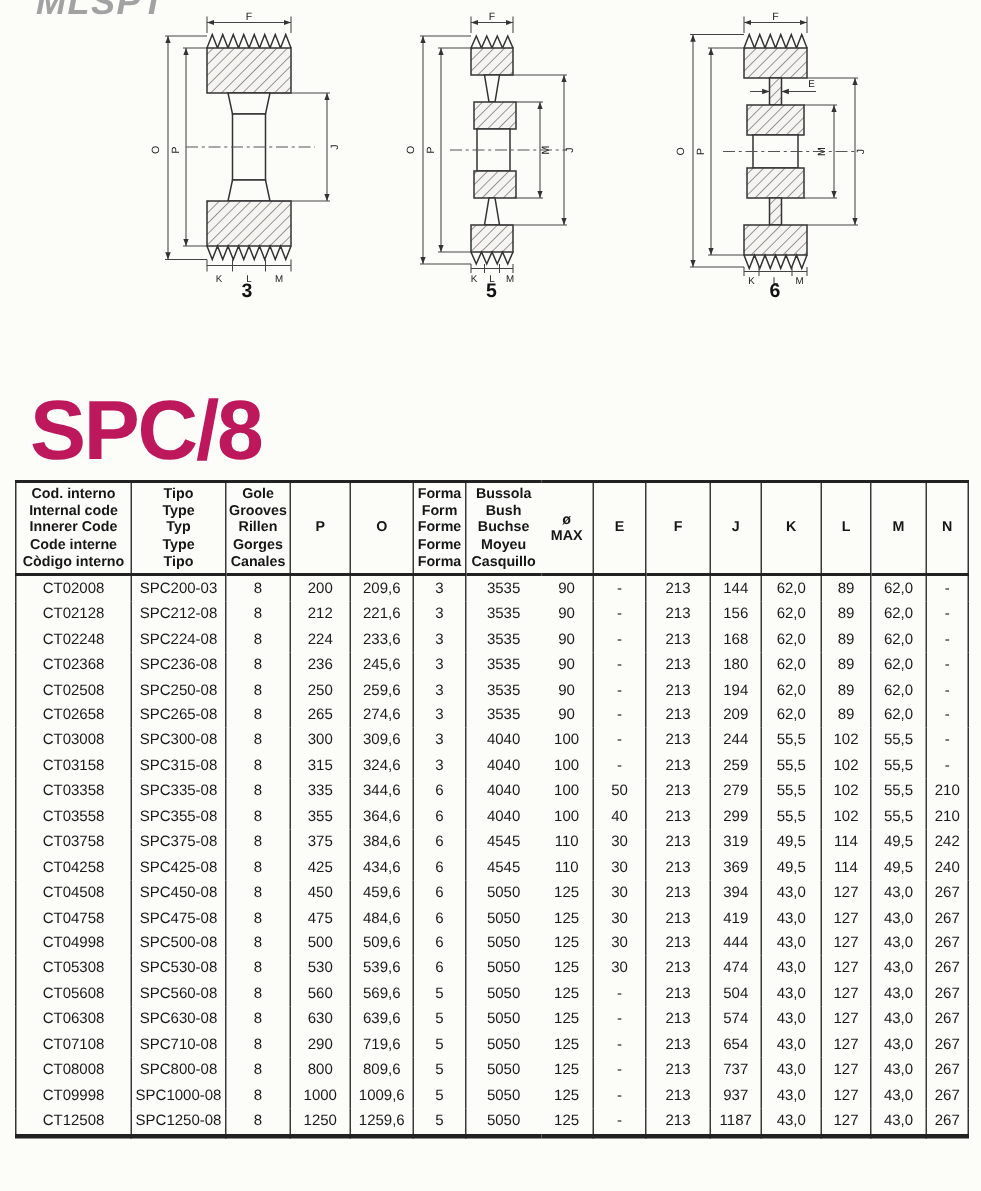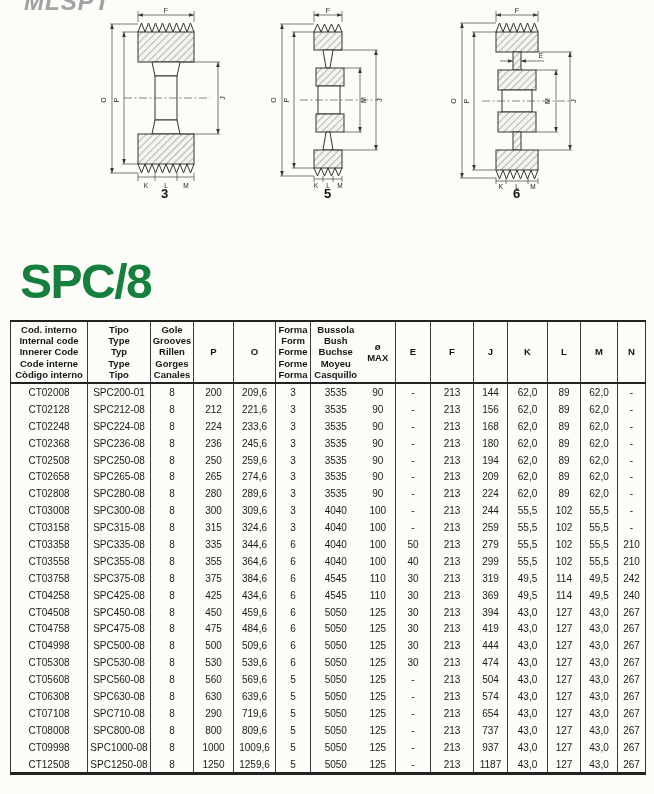--- a/index.html
+++ b/index.html
@@ -10,21 +10,21 @@
   }
   .logo{
     position:absolute;top:-12px;left:24px;
     font-size:24px;font-weight:bold;font-style:italic;
     color:#a2a2a2;letter-spacing:1px;
   }
   .diagram{position:absolute;}
   .form-label{position:absolute;font-size:13px;font-weight:bold;color:#111;}
   .title{
     position:absolute;left:20px;top:254px;
-    font-size:48px;font-weight:800;letter-spacing:-1.5px;color:#15803d;
+    font-size:56px;font-weight:800;letter-spacing:-1.5px;color:#be185d;
   }
   table.spec{
     position:absolute;left:10px;top:320px;width:556px;
     border-collapse:collapse;table-layout:fixed;
     border-top:2px solid #222;border-bottom:3px solid #222;
     border-left:1px solid #333;border-right:1px solid #333;
     background:transparent;
   }
   table.spec th{
     font-size:9.5px;font-weight:bold;white-space:pre-line;line-height:1.18;
@@ -270,21 +270,21 @@
         <th class="bl">J</th>
         <th class="bl">K</th>
         <th class="bl">L</th>
         <th class="bl">M</th>
         <th class="bl">N</th>
       </tr>
   </thead>
   <tbody>
       <tr>
         <td>CT02008</td>
-        <td class="bl">SPC200-01</td>
+        <td class="bl">SPC200-03</td>
         <td class="bl">8</td>
         <td class="bl bold">200</td>
         <td class="bl">209,6</td>
         <td class="bl">3</td>
         <td class="bl">3535</td>
         <td>90</td>
         <td class="bl">-</td>
         <td class="bl">213</td>
         <td class="bl">144</td>
         <td class="bl">62,0</td>
@@ -365,37 +365,20 @@
         <td class="bl">SPC265-08</td>
         <td class="bl">8</td>
         <td class="bl bold">265</td>
         <td class="bl">274,6</td>
         <td class="bl">3</td>
         <td class="bl">3535</td>
         <td>90</td>
         <td class="bl">-</td>
         <td class="bl">213</td>
         <td class="bl">209</td>
-        <td class="bl">62,0</td>
-        <td class="bl">89</td>
-        <td class="bl">62,0</td>
-        <td class="bl">-</td>
-      </tr>
-      <tr>
-        <td>CT02808</td>
-        <td class="bl">SPC280-08</td>
-        <td class="bl">8</td>
-        <td class="bl bold">280</td>
-        <td class="bl">289,6</td>
-        <td class="bl">3</td>
-        <td class="bl">3535</td>
-        <td>90</td>
-        <td class="bl">-</td>
-        <td class="bl">213</td>
-        <td class="bl">224</td>
         <td class="bl">62,0</td>
         <td class="bl">89</td>
         <td class="bl">62,0</td>
         <td class="bl">-</td>
       </tr>
       <tr>
         <td>CT03008</td>
         <td class="bl">SPC300-08</td>
         <td class="bl">8</td>
         <td class="bl bold">300</td>

